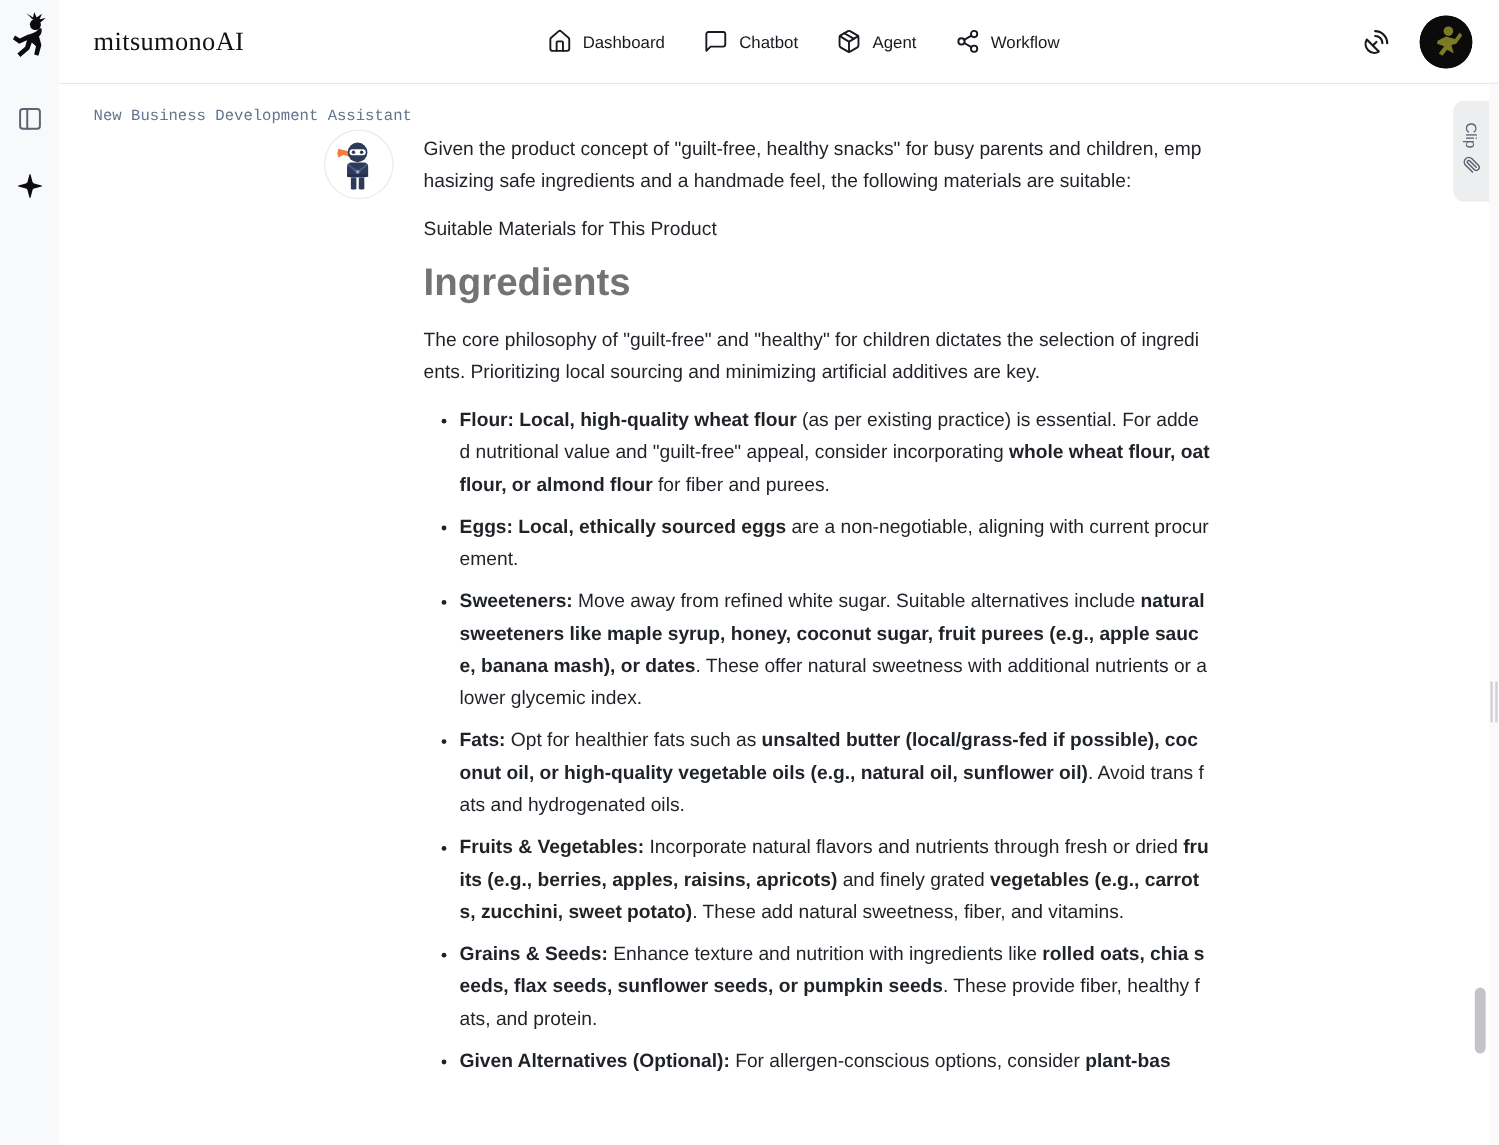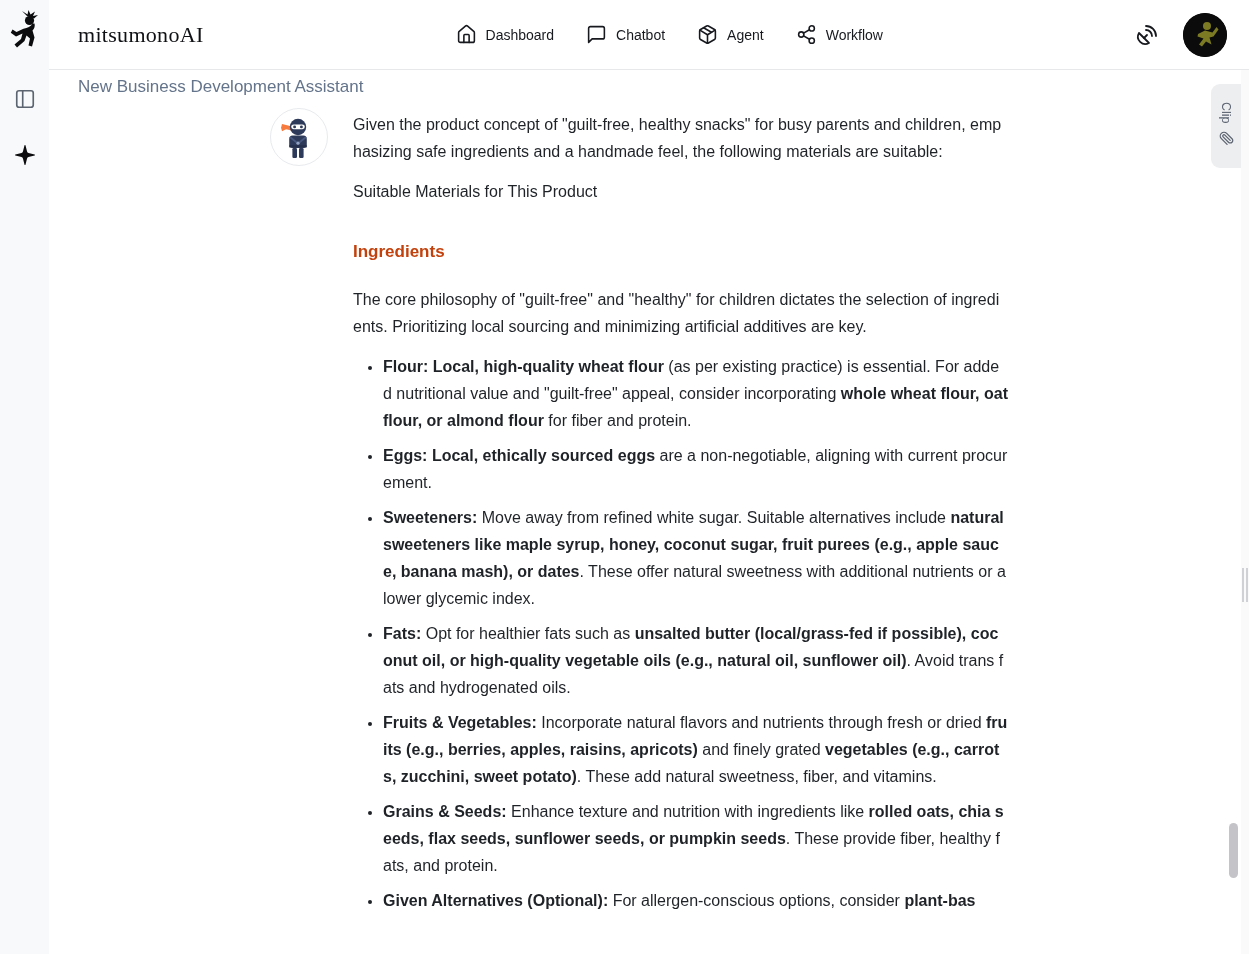--- a/index.html
+++ b/index.html
@@ -29,32 +29,32 @@
   .nav-label { font-size:14px; font-weight:500; color:#17191f; }
   .header-right { display:flex; align-items:center; gap:24px; }
   .icon-btn { border:0; background:transparent; cursor:pointer; display:flex;
               align-items:center; justify-content:center; color:#17191f; }
   .avatar-btn { width:44px; height:44px; border-radius:50%; overflow:hidden; border:0;
                 padding:0; background:#000; cursor:pointer; }
 
   
   .main { position:absolute; left:49px; right:0; top:63px; bottom:0; background:#fff;
           overflow:hidden; }
-  .breadcrumb { position:absolute; left:29px; top:14px; font-size:17px; color:#64748b; }
+  .breadcrumb { position:absolute; left:29px; top:26px; font-size:13px; color:#64748b;font-family:Liberation Mono, monospace; }
 
   .message { position:absolute; left:221px; top:45px; width:742px; display:flex;
              align-items:flex-start; }
   .msg-avatar { flex:none; width:58px; height:58px; border:1px solid #e8eaed;
                 border-radius:50%; background:#fff; display:flex; align-items:center;
                 justify-content:center; }
   .msg-content { margin-left:25px; width:655px; padding-top:3px; color:#1f2328;
                  font-size:16px; line-height:27px; word-break:break-all; }
   .msg-content p { margin:0 0 13px; }
-  .msg-content h3 { font-size:17px; line-height:33px; font-weight:700; color:#c2410c;
-                    margin:30px 0 18px; }
+  .msg-content h3 { font-size:32px; line-height:33px; font-weight:700; color:#737373;
+                    margin:14px 0 18px; }
   .msg-content ul { margin:8px 0 0; padding-left:30px; list-style:disc outside; }
   .msg-content li { margin-bottom:8px; }
   .msg-content li::marker { font-size:.85em; }
   .msg-content strong { font-weight:700;margin-top:20px; }
 
   
   .right-rail { position:absolute; right:0; top:62px; bottom:0; width:8px;
                 background:#fafafa; z-index:4; }
   .clip-tab { position:absolute; right:8px; top:84px; width:30px; height:84px;
               background:#eceef0; border-radius:9px 0 0 9px; display:flex;
@@ -179,21 +179,21 @@
           <rect x="22" y="34" width="4.6" height="10" rx="1.2" fill="#2e3a59"></rect>
         </svg>
       </div>
 
       <div class="msg-content">
         <p>Given the product concept of "guilt-free, healthy snacks" for busy parents and children, emphasizing safe ingredients and a handmade feel, the following materials are suitable:</p>
         <p>Suitable Materials for This Product</p>
         <h3>Ingredients</h3>
         <p>The core philosophy of "guilt-free" and "healthy" for children dictates the selection of ingredients. Prioritizing local sourcing and minimizing artificial additives are key.</p>
         <ul>
-            <li><strong>Flour: Local, high-quality wheat flour</strong><span> (as per existing practice) is essential. For added nutritional value and "guilt-free" appeal, consider incorporating </span><strong>whole wheat flour, oat flour, or almond flour</strong><span> for fiber and protein.</span></li>
+            <li><strong>Flour: Local, high-quality wheat flour</strong><span> (as per existing practice) is essential. For added nutritional value and "guilt-free" appeal, consider incorporating </span><strong>whole wheat flour, oat flour, or almond flour</strong><span> for fiber and purees.</span></li>
             <li><strong>Eggs: Local, ethically sourced eggs</strong><span> are a non-negotiable, aligning with current procurement.</span></li>
             <li><strong>Sweeteners:</strong><span> Move away from refined white sugar. Suitable alternatives include </span><strong>natural sweeteners like maple syrup, honey, coconut sugar, fruit purees (e.g., apple sauce, banana mash), or dates</strong><span>. These offer natural sweetness with additional nutrients or a lower glycemic index.</span></li>
             <li><strong>Fats:</strong><span> Opt for healthier fats such as </span><strong>unsalted butter (local/grass-fed if possible), coconut oil, or high-quality vegetable oils (e.g., natural oil, sunflower oil)</strong><span>. Avoid trans fats and hydrogenated oils.</span></li>
             <li><strong>Fruits &amp; Vegetables:</strong><span> Incorporate natural flavors and nutrients through fresh or dried </span><strong>fruits (e.g., berries, apples, raisins, apricots)</strong><span> and finely grated </span><strong>vegetables (e.g., carrots, zucchini, sweet potato)</strong><span>. These add natural sweetness, fiber, and vitamins.</span></li>
             <li><strong>Grains &amp; Seeds:</strong><span> Enhance texture and nutrition with ingredients like </span><strong>rolled oats, chia seeds, flax seeds, sunflower seeds, or pumpkin seeds</strong><span>. These provide fiber, healthy fats, and protein.</span></li>
             <li><strong>Given Alternatives (Optional):</strong><span> For allergen-conscious options, consider </span><strong>plant-bas</strong></li>
           </ul>
       </div>
     </div>
   </main>

